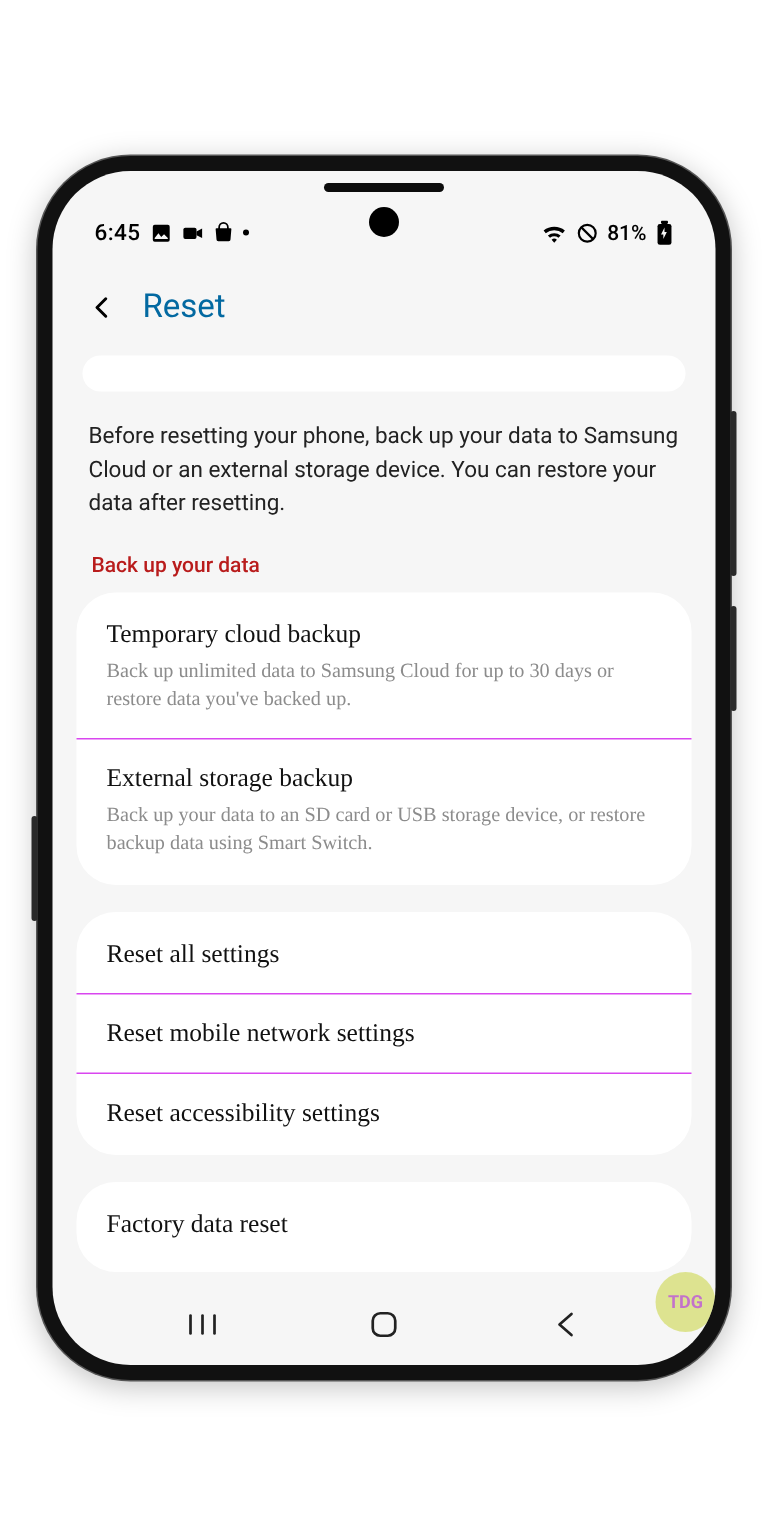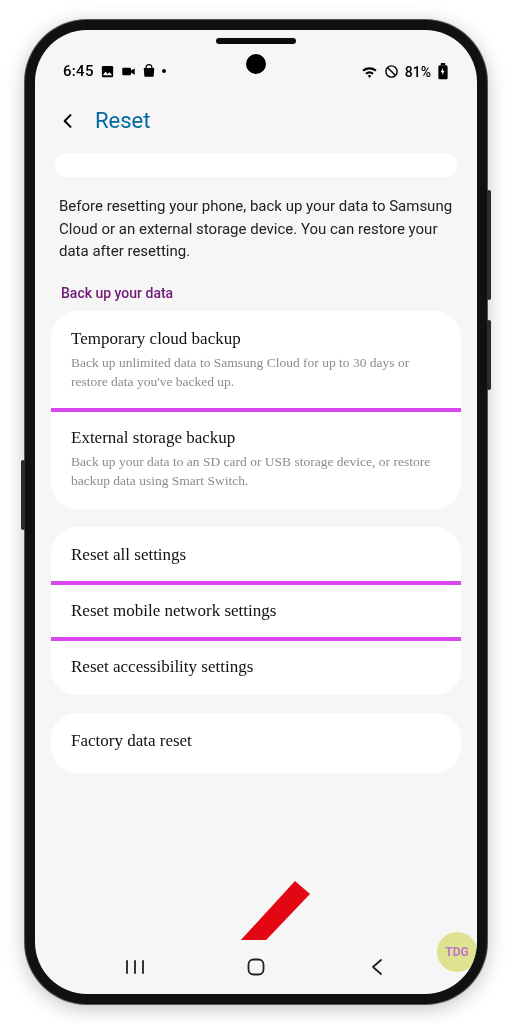--- a/index.html
+++ b/index.html
@@ -8,21 +8,21 @@
     width: 512px;
     height: 1024px;
     font-family: -apple-system, BlinkMacSystemFont, "Segoe UI", Roboto, sans-serif;
     display: flex;
     align-items: center;
     justify-content: center;
     overflow: hidden;
   }
   .phone-frame {
     width: 462px;
-    height: 984px;
+    height: 816px;
     background: #111;
     border-radius: 62px;
     padding: 10px;
     position: relative;
     box-shadow: 0 0 0 1px #555, 0 4px 20px rgba(0,0,0,.25);
   }
   .side-btn {
     position: absolute;
     background: #2a2a2a;
     border-radius: 2px;
@@ -94,36 +94,36 @@
     margin: 6px 4px 18px;
   }
   .intro {
     font-size: 15px;
     line-height: 1.5;
     color: #222;
     padding: 0 8px 16px;
   }
   .section-label {
     font-size: 14px;
-    color: #701a75;
+    color: #b91c1c;
     font-weight: 500;
     padding: 6px 10px 10px;
   }
   .group {
     background: #fff;
     border-radius: 26px;
     margin-bottom: 18px;
     padding: 2px 0;
     font-family: Liberation Serif, serif;
   }
   .item {
     padding: 16px 20px;
     cursor: pointer;
   }
-  .item + .item { border-top: 4px solid #d946ef; }
+  .item + .item { border-top: 1px solid #d946ef; }
   .item-title {
     font-size: 17px;
     color: #111;
     font-weight: 500;
     margin-bottom: 4px;
   }
   .item-sub {
     font-size: 13.5px;
     line-height: 1.45;
     color: #8c8c8c;

